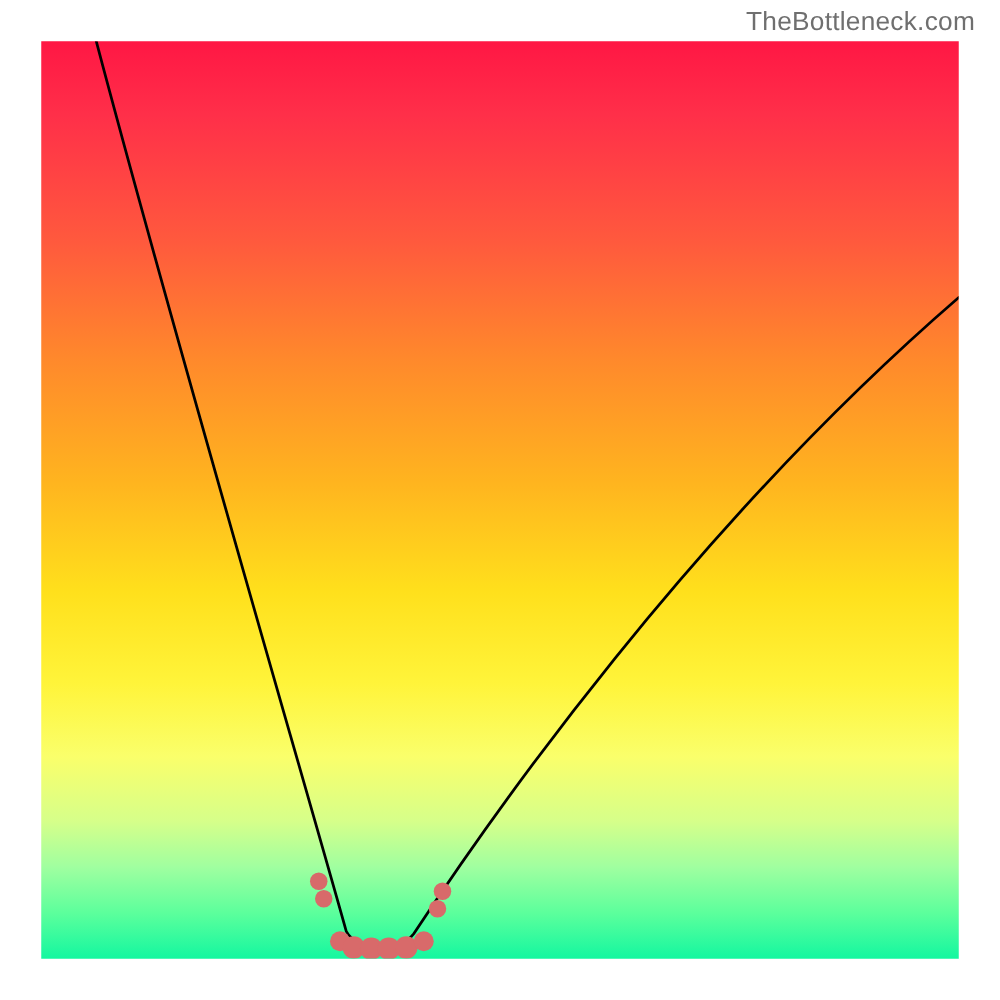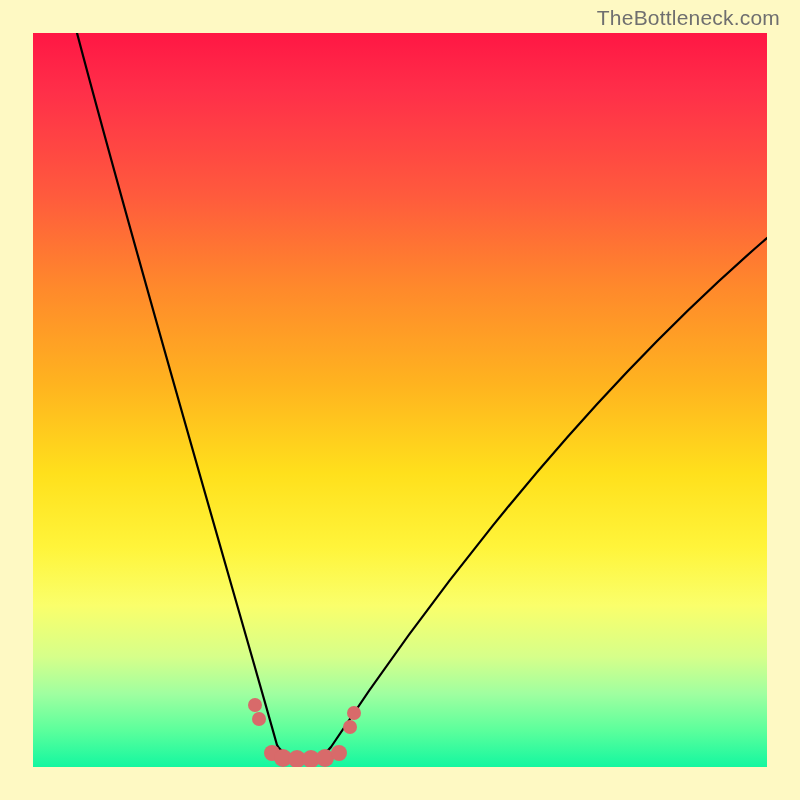--- a/index.html
+++ b/index.html
@@ -9,21 +9,21 @@
     height: 800px;
     background: #000;
     overflow: hidden;
     font-family: Arial, Helvetica, sans-serif;
   }
   .frame {
     position: absolute;
     top: 0; left: 0;
     width: 800px;
     height: 800px;
-    background: #fef9c3;
+    background: #ffffff;
   }
   .plot-area {
     position: absolute;
     top: 33px;
     left: 33px;
     width: 734px;
     height: 734px;
     
     background: linear-gradient(
       to bottom,

